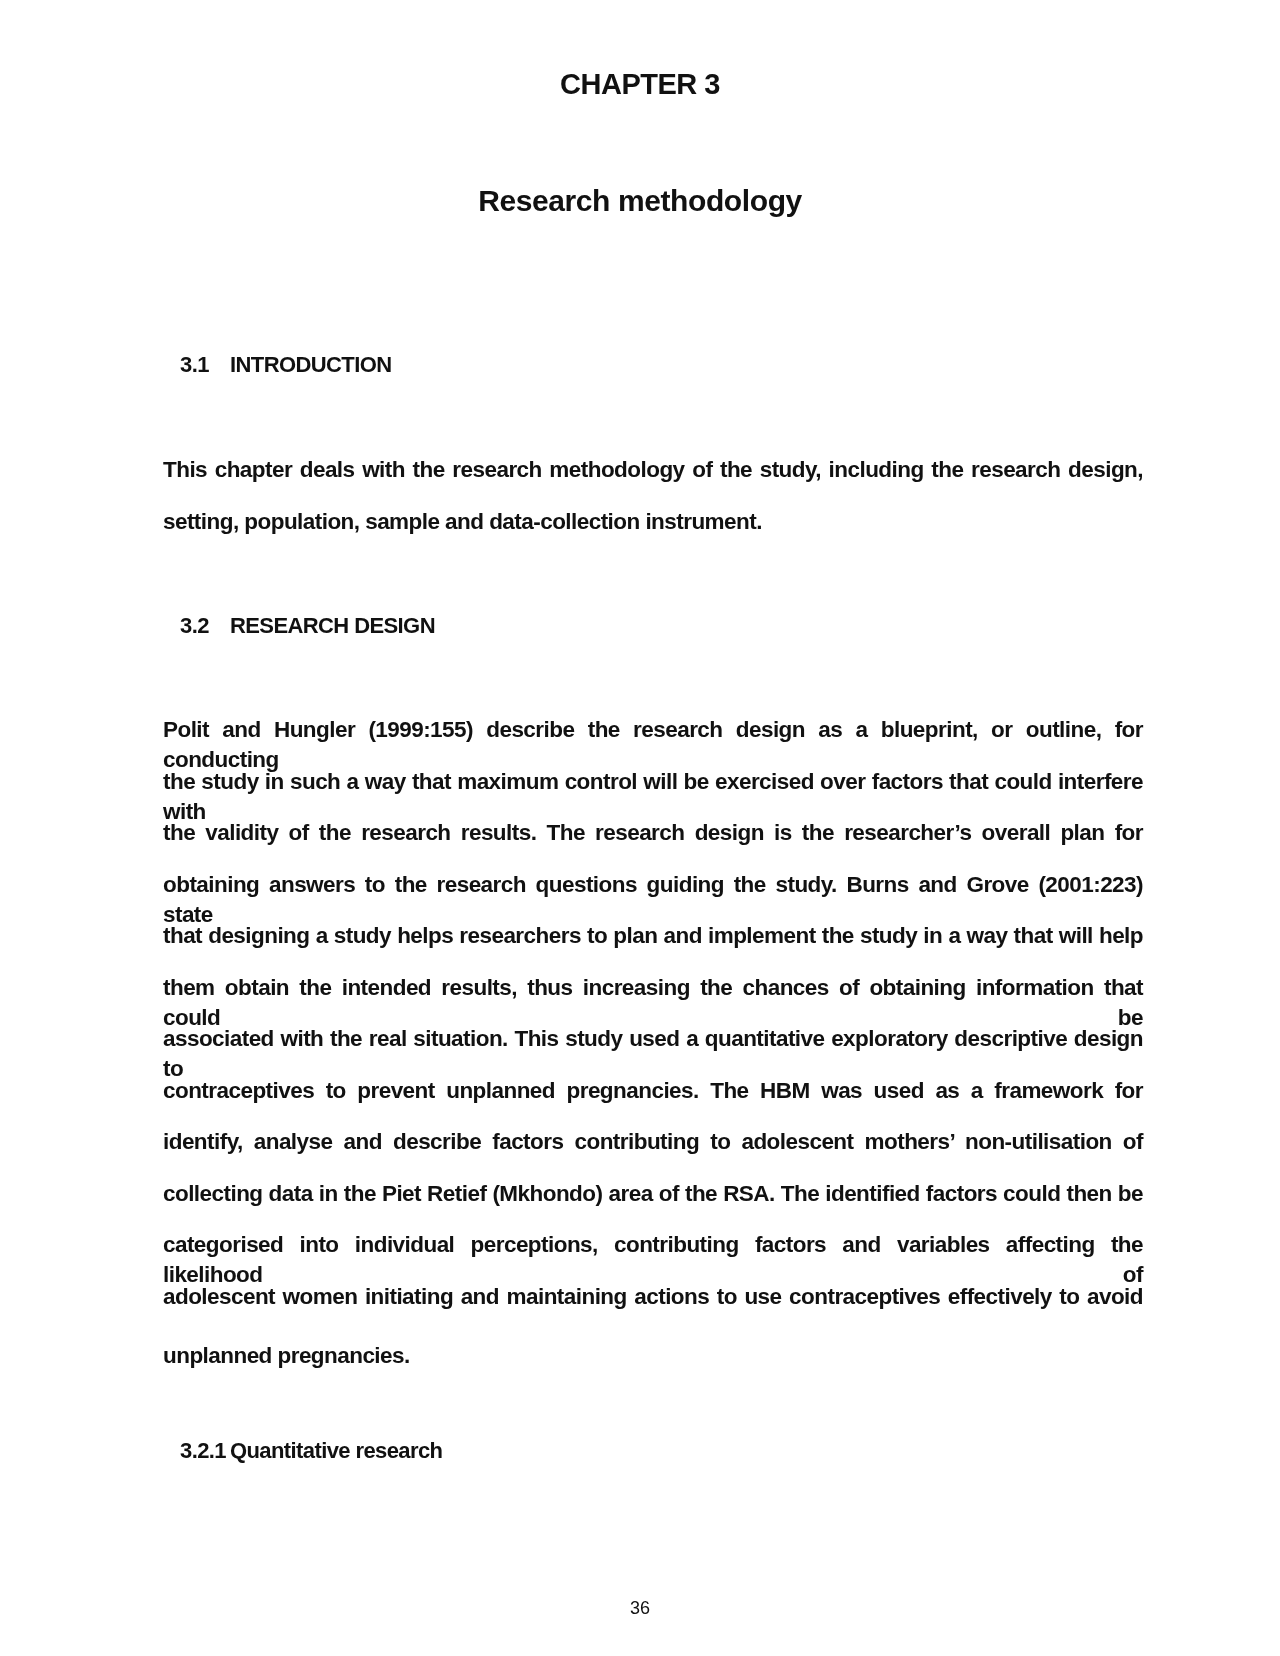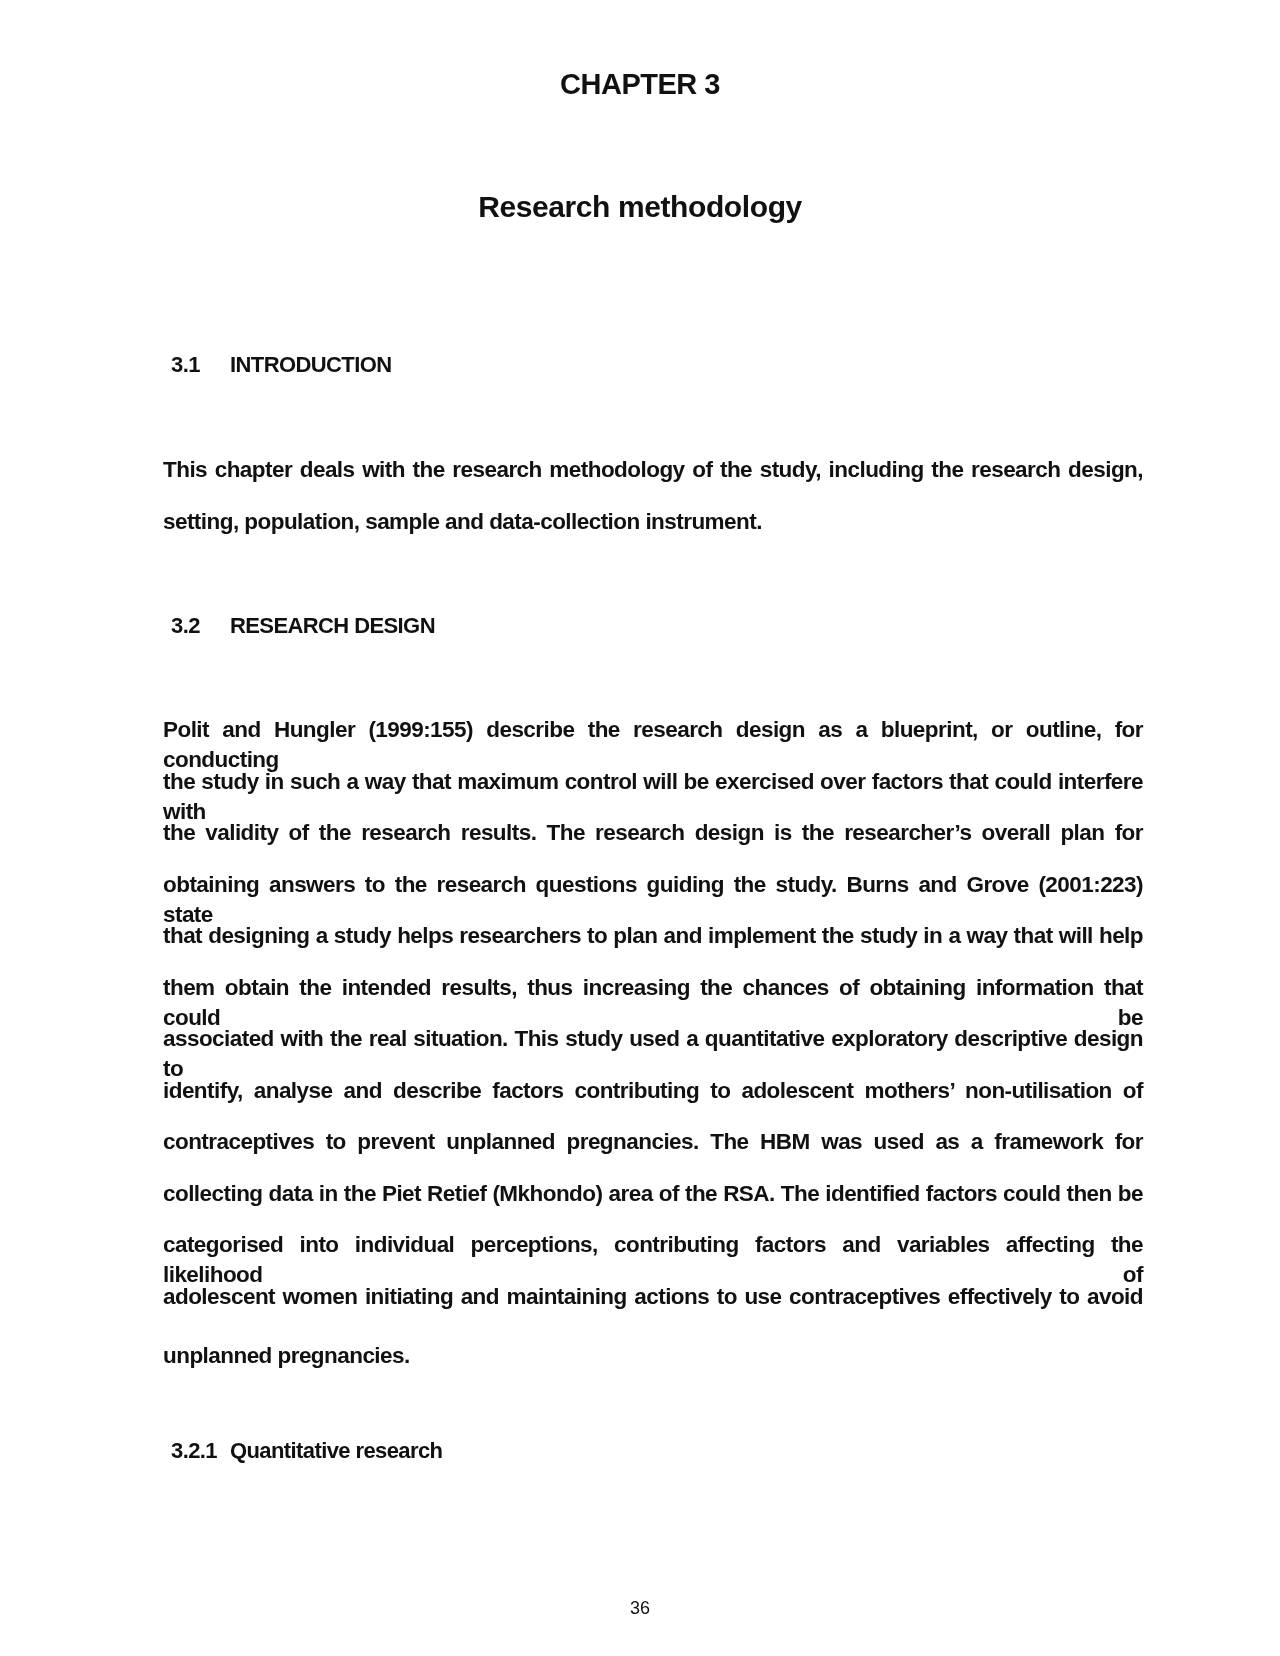--- a/index.html
+++ b/index.html
@@ -1,23 +1,23 @@
 <!DOCTYPE html>
 <html><head>
 <meta charset="utf-8">
 <style>
   html, body { margin: 0; padding: 0; background: #ffffff; }
   body { width: 1280px; height: 1656px; position: relative; overflow: hidden;
          font-family: "Liberation Sans", sans-serif; color: #111; }
   .page { position: absolute; left: 0; top: 0; width: 1280px; height: 1656px; background: #fff; border-radius: 14px; }
   .center { position: absolute; left: 0; width: 1280px; text-align: center; font-weight: bold; }
   .chapter { top: 68px; font-size: 29px; letter-spacing: -0.5px; }
-  .title { top: 190px; font-size: 30px; letter-spacing: -0.4px; }
+  .title { top: 184px; font-size: 30px; letter-spacing: -0.4px; }
   .heading { position: absolute; left: 163px; font-weight: bold; font-size: 22px; letter-spacing: -0.6px; white-space: nowrap; }
-  .heading .num { position: absolute; left: 8px; top: 0; }
+  .heading .num { position: absolute; left: 17px; top: 0; }
   .heading .txt { position: absolute; left: 67px; top: 0; }
   .para { position: absolute; left: 163px; width: 980px; font-weight: bold; }
   .line { height: 51.5px; line-height: 30px; font-size: 22.5px; letter-spacing: -0.55px; word-spacing: 0px;
           text-align: justify; text-align-last: justify; white-space: nowrap; overflow: visible; }
   .line.last { text-align-last: left; }
   .pagenum { position: absolute; top: 1598px; left: 0; width: 1280px; text-align: center; font-size: 18px; }
 </style>
 </head>
 <body>
 
@@ -40,22 +40,22 @@
     <span class="txt">RESEARCH DESIGN</span>
   </div>
   <div class="para" style="top:715px;">
     <div class="line" style="white-space: normal; letter-spacing: -0.55px;">Polit and Hungler (1999:155) describe the research design as a blueprint, or outline, for conducting</div>
     <div class="line" style="white-space: normal; letter-spacing: -0.55px;">the study in such a way that maximum control will be exercised over factors that could interfere with</div>
     <div class="line" style="white-space: normal; letter-spacing: -0.55px;">the validity of the research results.  The research design is the researcher’s overall plan for</div>
     <div class="line" style="white-space: normal; letter-spacing: -0.55px;">obtaining answers to the research questions guiding the study.  Burns and Grove (2001:223) state</div>
     <div class="line" style="white-space: normal; letter-spacing: -0.55px;">that designing a study helps researchers to plan and implement the study in a way that will help</div>
     <div class="line" style="white-space: normal; letter-spacing: -0.55px;">them obtain the intended results, thus increasing the chances of obtaining information that could be</div>
     <div class="line" style="white-space: normal; letter-spacing: -0.55px;">associated with the real situation.  This study used a quantitative exploratory descriptive design to</div>
+    <div class="line" style="white-space: normal; letter-spacing: -0.55px;">contraceptives to prevent unplanned pregnancies.  The HBM was used as a framework for</div>
     <div class="line" style="white-space: normal; letter-spacing: -0.55px;">identify, analyse and describe factors contributing to adolescent mothers’ non-utilisation of</div>
-    <div class="line" style="white-space: normal; letter-spacing: -0.55px;">contraceptives to prevent unplanned pregnancies.  The HBM was used as a framework for</div>
     <div class="line" style="white-space: normal; letter-spacing: -0.55px;">collecting data in the Piet Retief (Mkhondo) area of the RSA.  The identified factors could then be</div>
     <div class="line" style="white-space: normal; letter-spacing: -0.55px;">categorised into individual perceptions, contributing factors and variables affecting the likelihood of</div>
     <div class="line" style="white-space: normal; letter-spacing: -0.55px;">adolescent women initiating and maintaining actions to use contraceptives effectively to avoid</div>
     <div class="line last" style="white-space: nowrap; letter-spacing: -0.55px; margin-top: 8px;">unplanned pregnancies.</div>
   </div>
 
   <div class="heading" style="top:1438px;">
     <span class="num">3.2.1</span>
     <span class="txt">Quantitative research</span>
   </div>

